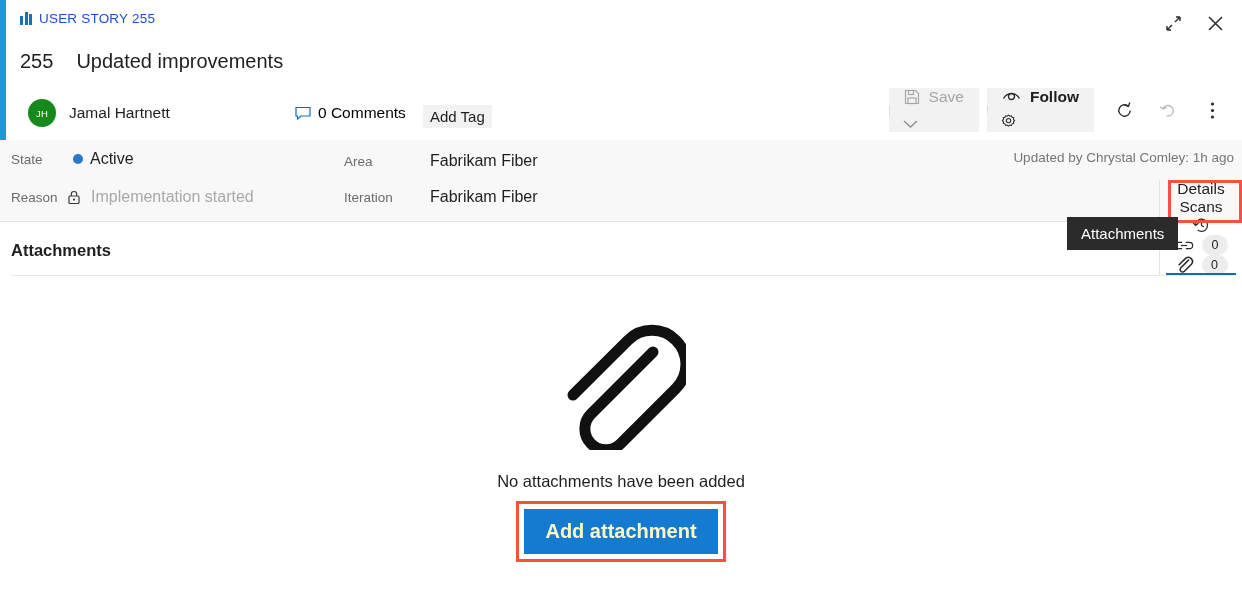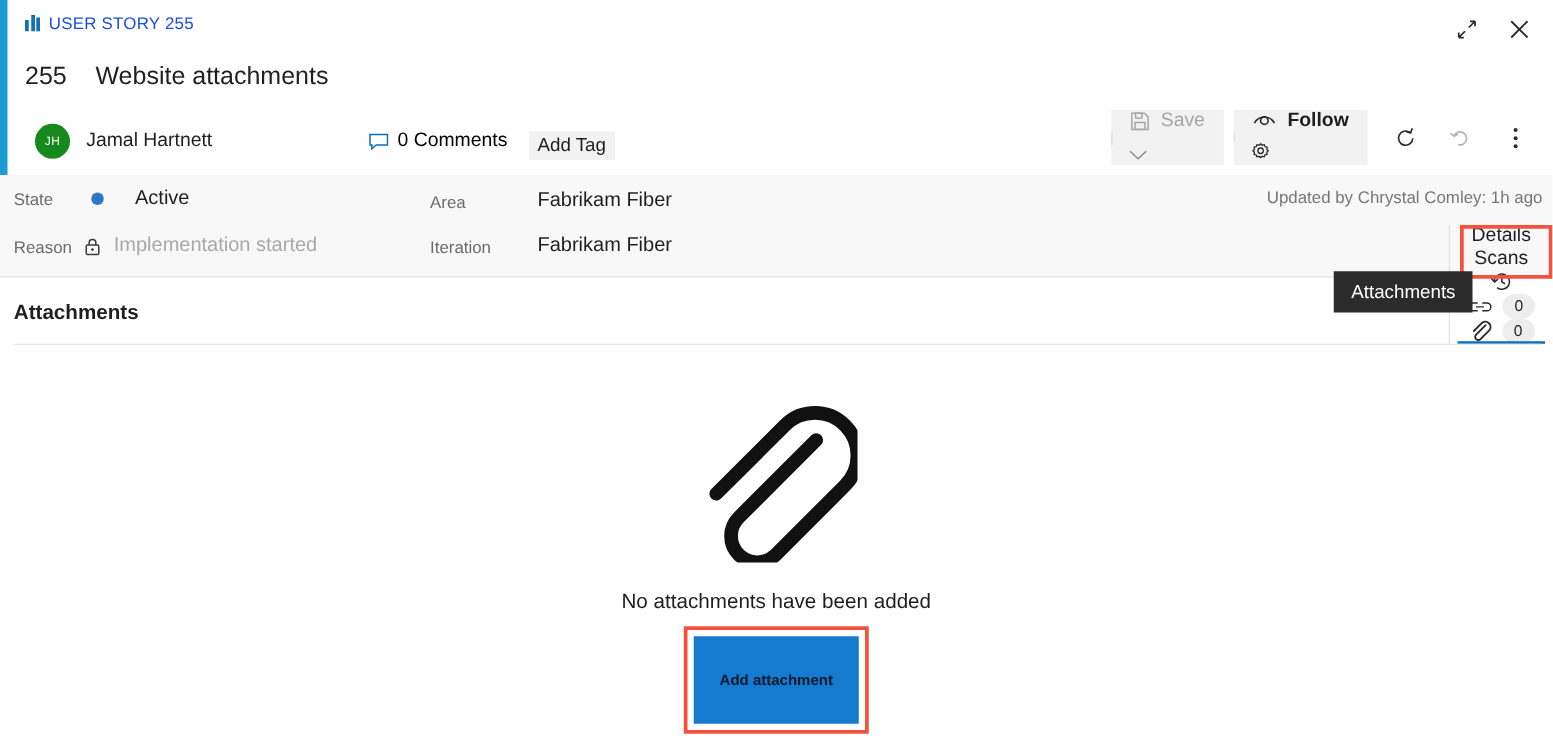--- a/index.html
+++ b/index.html
@@ -124,22 +124,22 @@
 
   .empty-state {
     position: absolute; left: 0; top: 300px; width: 1242px;
     display: flex; flex-direction: column; align-items: center;
   }
   .clip-illus { width: 130px; height: 150px; }
   .empty-msg { margin-top: 22px; font-size: 16.5px; color: #1f1f1f; }
 
   .add-attach-wrap { position: relative; margin-top: 18px; }
   .add-attach-btn {
-    background: #157bd1; color: #0f172a; font-size: 12px; font-weight: bold;
-    border: none; padding: 28px 21px; cursor: pointer; font-family: "Liberation Sans", sans-serif;
+    background: #157bd1; color: #fef9c3; font-size: 20px; font-weight: bold;
+    border: none; padding: 11px 21px; cursor: pointer; font-family: "Liberation Sans", sans-serif;
   }
   .btn-highlight {
     position: absolute; left: -8px; top: -8px; right: -8px; bottom: -8px;
     border: 3px solid #f4523f; pointer-events: none;
   }
 </style>
 </head>
 <body>
 
 <div class="window">
@@ -164,21 +164,21 @@
     <span class="bc-icon">
         <i></i>
         <i></i>
         <i></i>
       </span>
     <span>USER STORY 255</span>
   </div>
 
   <div class="title-row">
     <span class="wi-id">255</span>
-    <span class="wi-title">Website attachments</span>
+    <span class="wi-title">Updated improvements</span>
   </div>
 
   <div class="meta-row">
     <div class="avatar">JH</div>
     <span class="assignee">Jamal Hartnett</span>
   </div>
 
   <div class="comments-link">
     <svg width="16" height="15" viewBox="0 0 16 15">
       <path d="M1 1.5 H15 V10 H6 L2.5 13 V10 H1 Z" fill="none" stroke="#0a6ebd" stroke-width="1.2"></path>
@@ -246,21 +246,21 @@
         <circle cx="2.5" cy="16" r="1.6" fill="#2a2a2a"></circle>
       </svg>
     </div>
   </div>
 
   <div class="info-strip">
 
     <div class="field" style="left:11px; top:10px;">
       <span class="f-label" style="width:62px">State</span>
       <span class="state-dot"></span>
-      <span class="f-value" style="margin-left:25px">Active</span>
+      <span class="f-value" style="margin-left:7px">Active</span>
     </div>
 
     <div class="field" style="left:11px; top:48px;">
       <span class="f-label" style="width:56px">Reason</span>
       <svg width="14" height="15" viewBox="0 0 14 15">
         <rect x="2" y="6" width="10" height="7.5" rx="1" fill="none" stroke="#3a3a3a" stroke-width="1.2"></rect>
         <path d="M4.3 6 V4.2 A2.7 2.7 0 0 1 9.7 4.2 V6" fill="none" stroke="#3a3a3a" stroke-width="1.2"></path>
         <circle cx="7" cy="9.6" r="1.1" fill="#3a3a3a"></circle>
       </svg>
       <span class="f-value muted" style="margin-left:10px">Implementation started</span>

